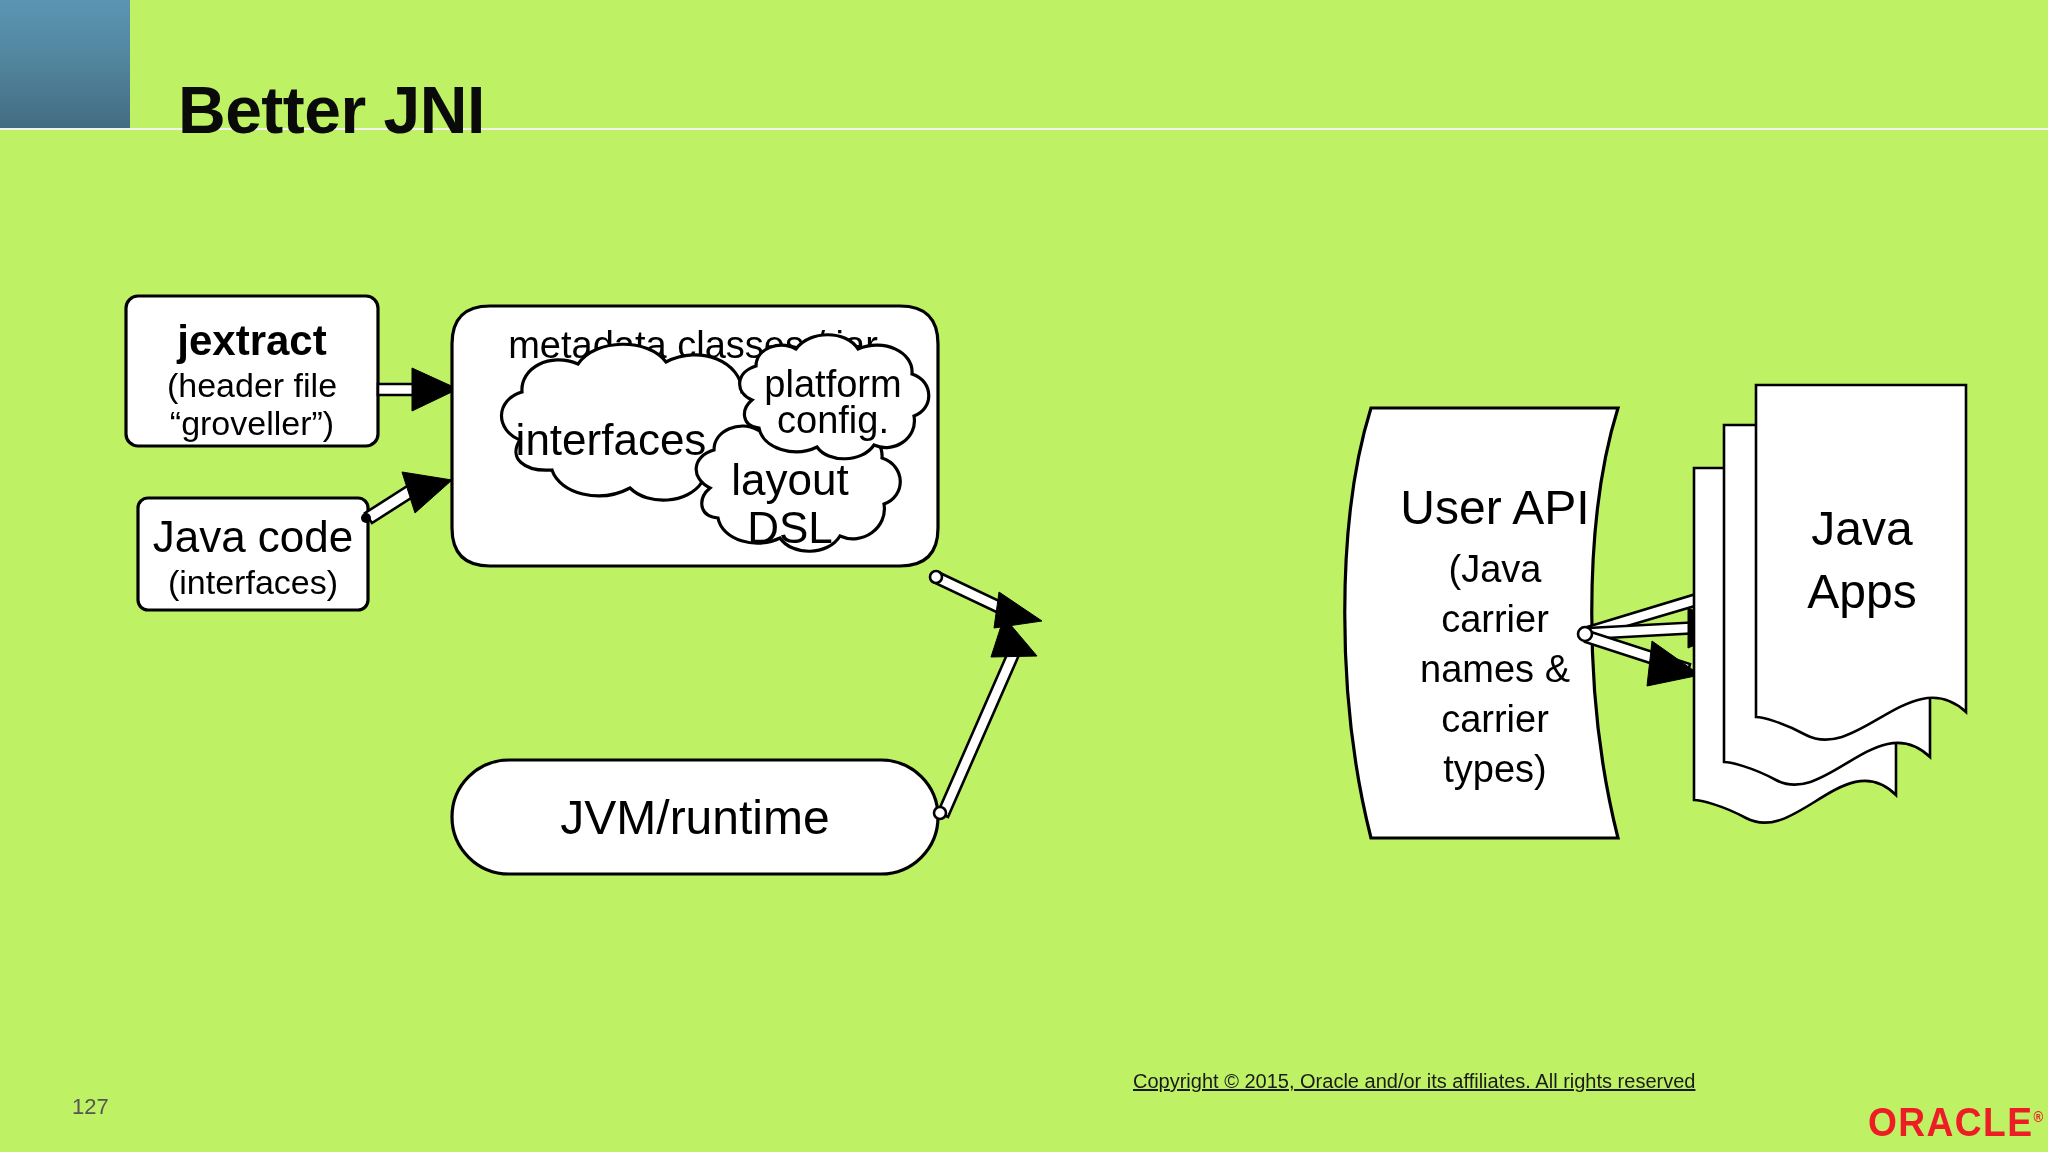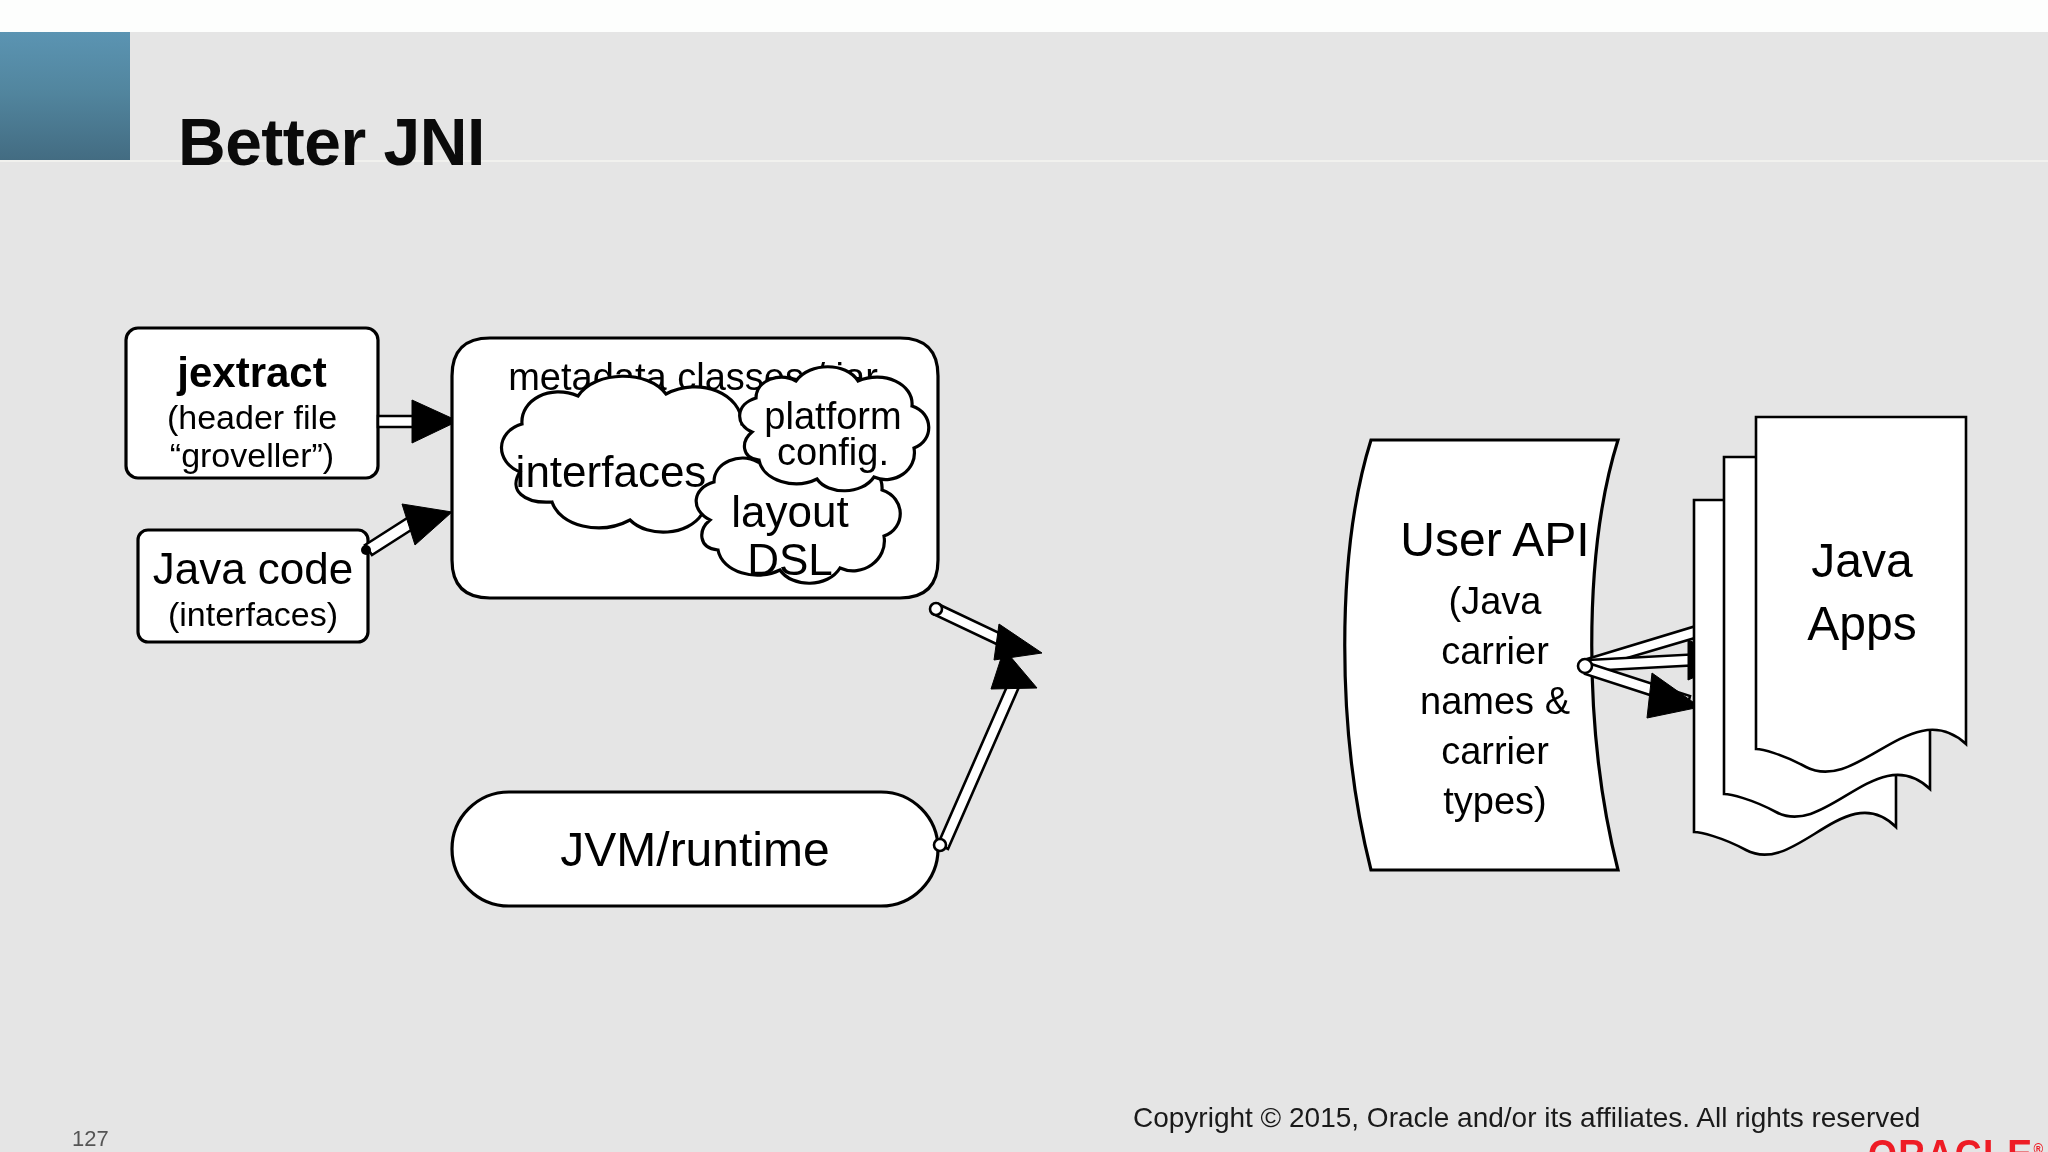--- a/index.html
+++ b/index.html
@@ -11,22 +11,21 @@
     width: 2048px;
     height: 1152px;
     position: relative;
     overflow: hidden;
     font-family: "Liberation Sans", sans-serif;
     background: #fdfefd;
   }
   #slide {
     position: absolute;
     inset: 0;
-    background: #e5e5e5;
-    margin-top: 32px;
+    background: #bef264;
   }
   
   #accent-square {
     position: absolute;
     left: 0;
     top: 0;
     width: 130px;
     height: 128px;
     background: linear-gradient(180deg, #5b94b2 0%, #52869f 45%, #436c82 100%);
   }
@@ -76,23 +75,24 @@
     position: absolute;
     left: 72px;
     top: 1094px;
     font-size: 22px;
     color: #555555;
   }
   #copyright {
     position: absolute;
     left: 1133px;
     top: 1070px;
-    font-size: 28px;
+    font-size: 20px;
     color: #1a1a1a;
     white-space: nowrap;
+    text-decoration: underline;
   }
   #oracle-logo {
     position: absolute;
     left: 1868px;
     top: 1100px;
     font-size: 40px;
     font-weight: bold;
     letter-spacing: 1.5px;
     color: #ee1c25;
     white-space: nowrap;

